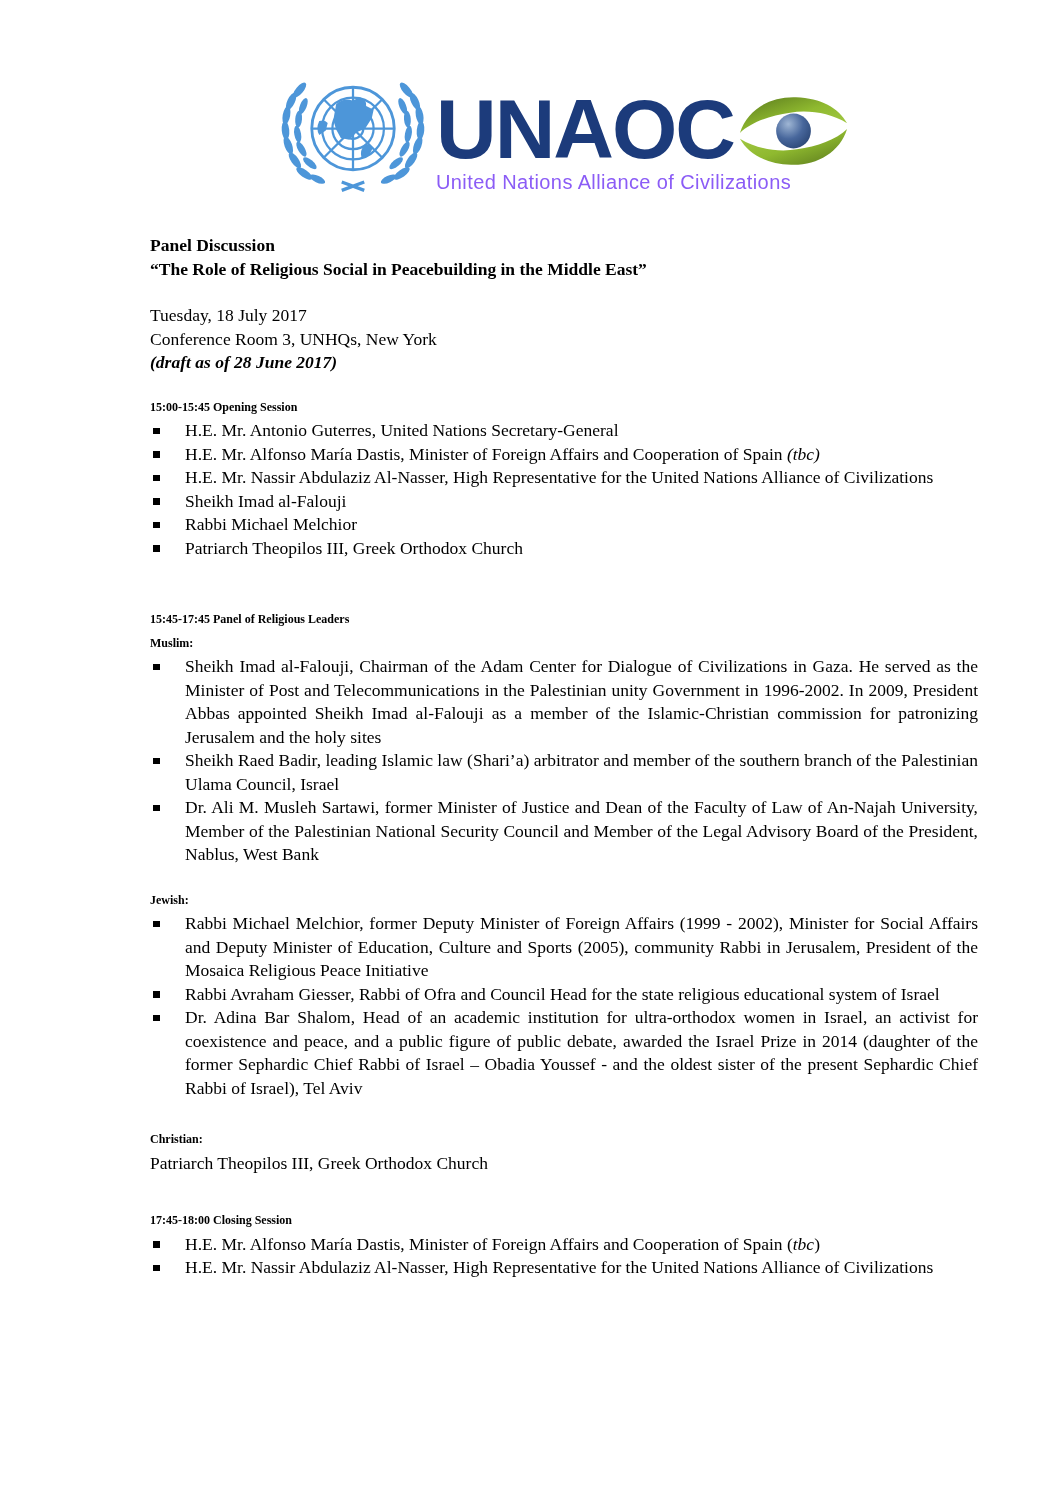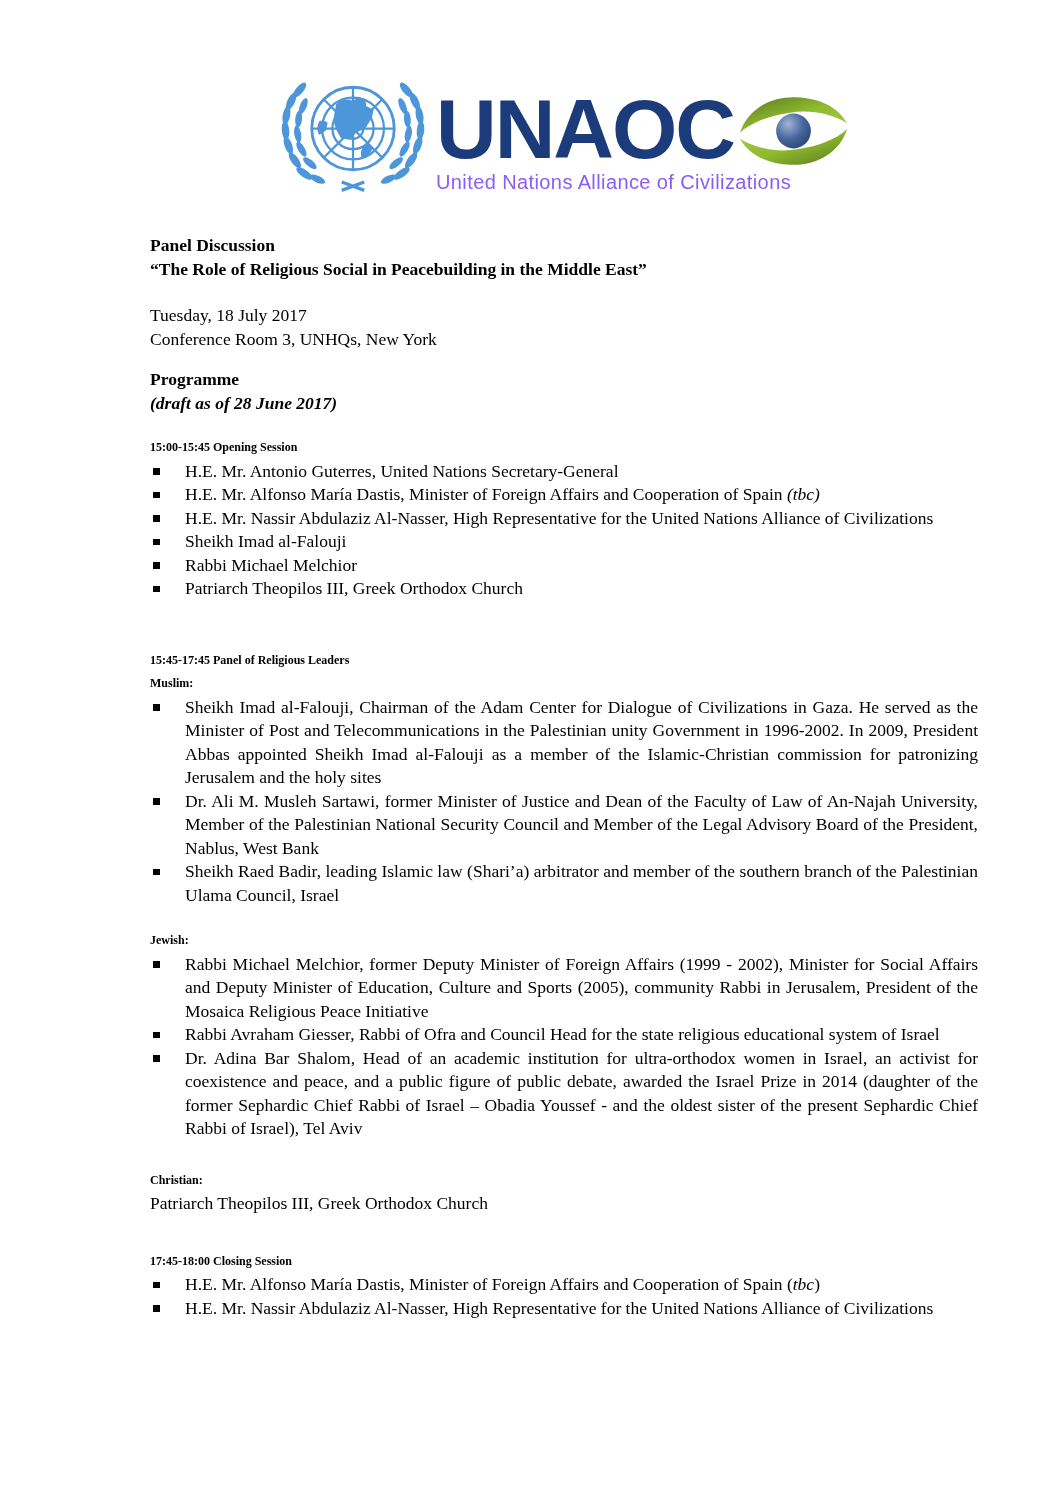--- a/index.html
+++ b/index.html
@@ -105,21 +105,20 @@
       </div>
       <div class="tagline">United Nations Alliance of Civilizations</div>
     </div>
   </header>
 
   <div class="title-block center">
     <p class="b">Panel Discussion</p>
     <p class="b">“The Role of Religious Social in Peacebuilding in the Middle East”</p>
     <p class="mt-line">Tuesday, 18 July 2017</p>
     <p>Conference Room 3, UNHQs, New York</p>
-    <p class="b mt-prog">Programme</p>
     <p class="bi">(draft as of 28 June 2017)</p>
   </div>
 
   <section class="sec-open">
     <h2 class="h">15:00-15:45 Opening Session</h2>
     <ul class="bullets">
       <li><span class="sq"></span><span>H.E. Mr. Antonio Guterres, United Nations Secretary-General</span></li>
       <li><span class="sq"></span><span><span>H.E. Mr. Alfonso María Dastis, Minister of Foreign Affairs and Cooperation of Spain </span><span style="font-style: italic;">(tbc)</span></span></li>
       <li><span class="sq"></span><span>H.E. Mr. Nassir Abdulaziz Al-Nasser, High Representative for the United Nations Alliance of Civilizations</span></li>
       <li><span class="sq"></span><span>Sheikh Imad al-Falouji</span></li>
@@ -127,22 +126,22 @@
       <li><span class="sq"></span><span>Patriarch Theopilos III, Greek Orthodox Church</span></li>
     </ul>
   </section>
 
   <section class="sec-panel">
     <h2 class="h">15:45-17:45 Panel of Religious Leaders</h2>
 
     <p class="h"><span style="font-weight: bold;">Muslim:</span></p>
     <ul class="bullets">
       <li><span class="sq"></span><span>Sheikh Imad al-Falouji, Chairman of the Adam Center for Dialogue of Civilizations in Gaza. He served as the Minister of Post and Telecommunications in the Palestinian unity Government in 1996-2002. In 2009, President Abbas appointed Sheikh Imad al-Falouji as a member of the Islamic-Christian commission for patronizing Jerusalem and the holy sites</span></li>
+      <li><span class="sq"></span><span>Sheikh Raed Badir, leading Islamic law (Shari’a) arbitrator and member of the southern branch of the Palestinian Ulama Council, Israel</span></li>
       <li><span class="sq"></span><span>Dr. Ali M. Musleh Sartawi, former Minister of Justice and Dean of the Faculty of Law of An-Najah University, Member of the Palestinian National Security Council and Member of the Legal Advisory Board of the President, Nablus, West Bank</span></li>
-      <li><span class="sq"></span><span>Sheikh Raed Badir, leading Islamic law (Shari’a) arbitrator and member of the southern branch of the Palestinian Ulama Council, Israel</span></li>
     </ul>
 
     <p class="h mt-jewish"><span style="font-weight: bold;">Jewish</span><span>:</span></p>
     <ul class="bullets">
       <li><span class="sq"></span><span>Rabbi Michael Melchior, former Deputy Minister of Foreign Affairs (1999 - 2002), Minister for Social Affairs and Deputy Minister of Education, Culture and Sports (2005), community Rabbi in Jerusalem, President of the Mosaica Religious Peace Initiative</span></li>
       <li><span class="sq"></span><span>Rabbi Avraham Giesser, Rabbi of Ofra and Council Head for the state religious educational system of Israel</span></li>
       <li><span class="sq"></span><span>Dr. Adina Bar Shalom, Head of an academic institution for ultra-orthodox women in Israel, an activist for coexistence and peace, and a public figure of public debate, awarded the Israel Prize in 2014 (daughter of the former Sephardic Chief Rabbi of Israel – Obadia Youssef - and the oldest sister of the present Sephardic Chief Rabbi of Israel), Tel Aviv</span></li>
     </ul>
 
     <p class="h mt-christian"><span style="font-weight: bold;">Christian:</span></p>

